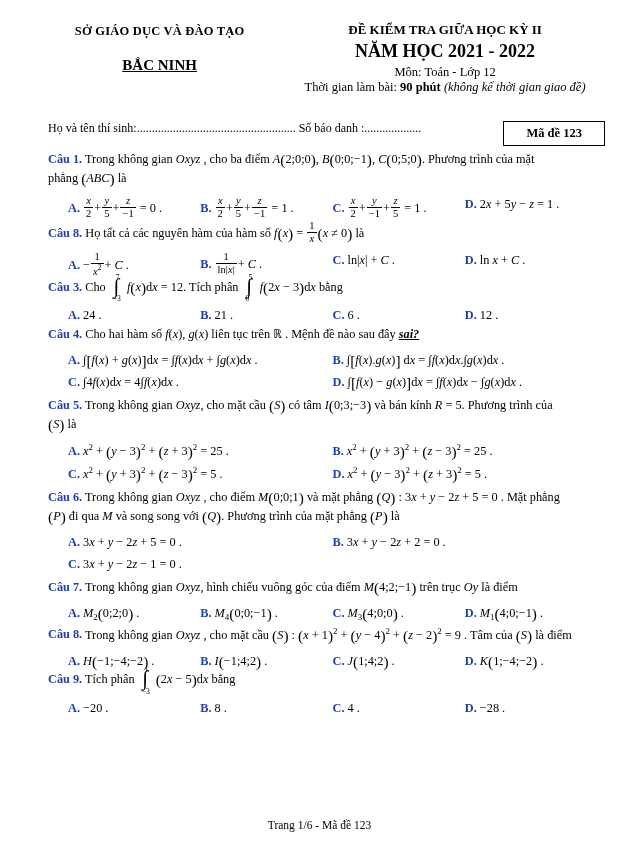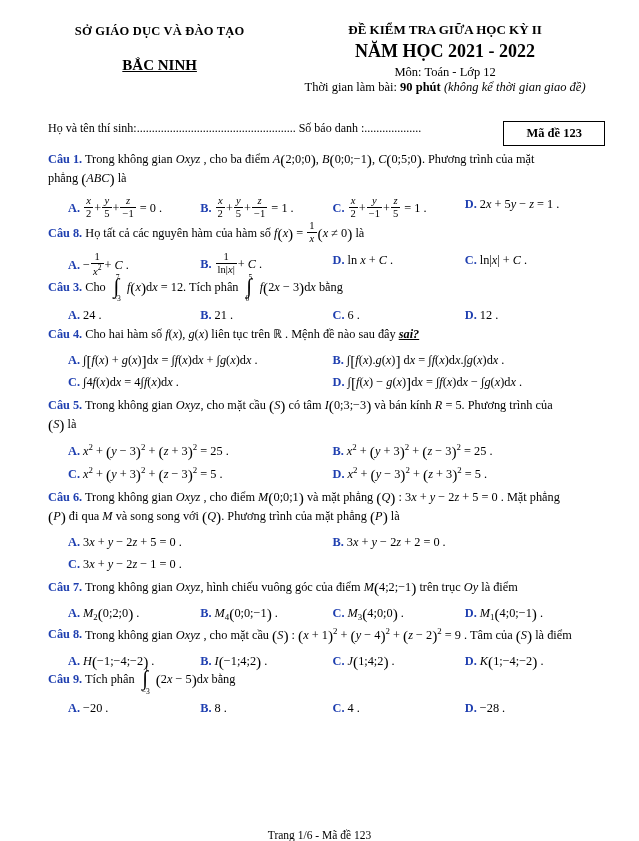--- a/index.html
+++ b/index.html
@@ -170,21 +170,21 @@
     position: absolute;
     bottom: -6px;
     left: 4px;
     font-size: .62em;
     white-space: nowrap;
   }
 
   
   .footer {
     position: absolute;
-    bottom: 0;
+    bottom: 10px;
     left: 0;
     width: 100%;
     text-align: center;
     font-size: 11.5px;
   }
 </style>
 </head>
 <body>
 
 <div class="page">
@@ -225,22 +225,22 @@
 
     <div class="q">
       <span class="qlabel">Câu 8.</span>
       <span class="qtext">
         Họ tất cả các nguyên hàm của hàm số <span class="mi">f</span><span class="bigp">(</span><span class="mi">x</span><span class="bigp">)</span> = <span class="frac"><span class="num">1</span><span class="den mi">x</span></span><span class="bigp">(</span><span class="mi">x</span> ≠ 0<span class="bigp">)</span> là
       </span>
     </div>
     <div class="answers cols4">
       <div class="ans"><span class="alab">A.</span> −<span class="frac"><span class="num">1</span><span class="den"><span class="mi">x</span><span class="sup">2</span></span></span>+ <span class="mi">C</span> .</div>
       <div class="ans"><span class="alab">B.</span> <span class="frac"><span class="num">1</span><span class="den">ln|<span class="mi">x</span>|</span></span>+ <span class="mi">C</span> .</div>
+      <div class="ans"><span class="alab">C.</span> ln|<span class="mi">x</span>| + <span class="mi">C</span> .</div>
       <div class="ans"><span class="alab">D.</span> ln <span class="mi">x</span> + <span class="mi">C</span> .</div>
-      <div class="ans"><span class="alab">C.</span> ln|<span class="mi">x</span>| + <span class="mi">C</span> .</div>
     </div>
 
     <div class="q">
       <span class="qlabel">Câu 3.</span>
       <span class="qtext">
         Cho <span class="intg"><span class="sym">∫</span><span class="lim-t">7</span><span class="lim-b">−3</span></span> <span class="mi">f</span><span class="bigp">(</span><span class="mi">x</span><span class="bigp">)</span>d<span class="mi">x</span> = 12. Tích phân <span class="intg"><span class="sym">∫</span><span class="lim-t">5</span><span class="lim-b">0</span></span> <span class="mi">f</span><span class="bigp">(</span>2<span class="mi">x</span> − 3<span class="bigp">)</span>d<span class="mi">x</span> bằng
       </span>
     </div>
     <div class="answers cols4">
       <div class="ans"><span class="alab">A.</span> 24 .</div>

